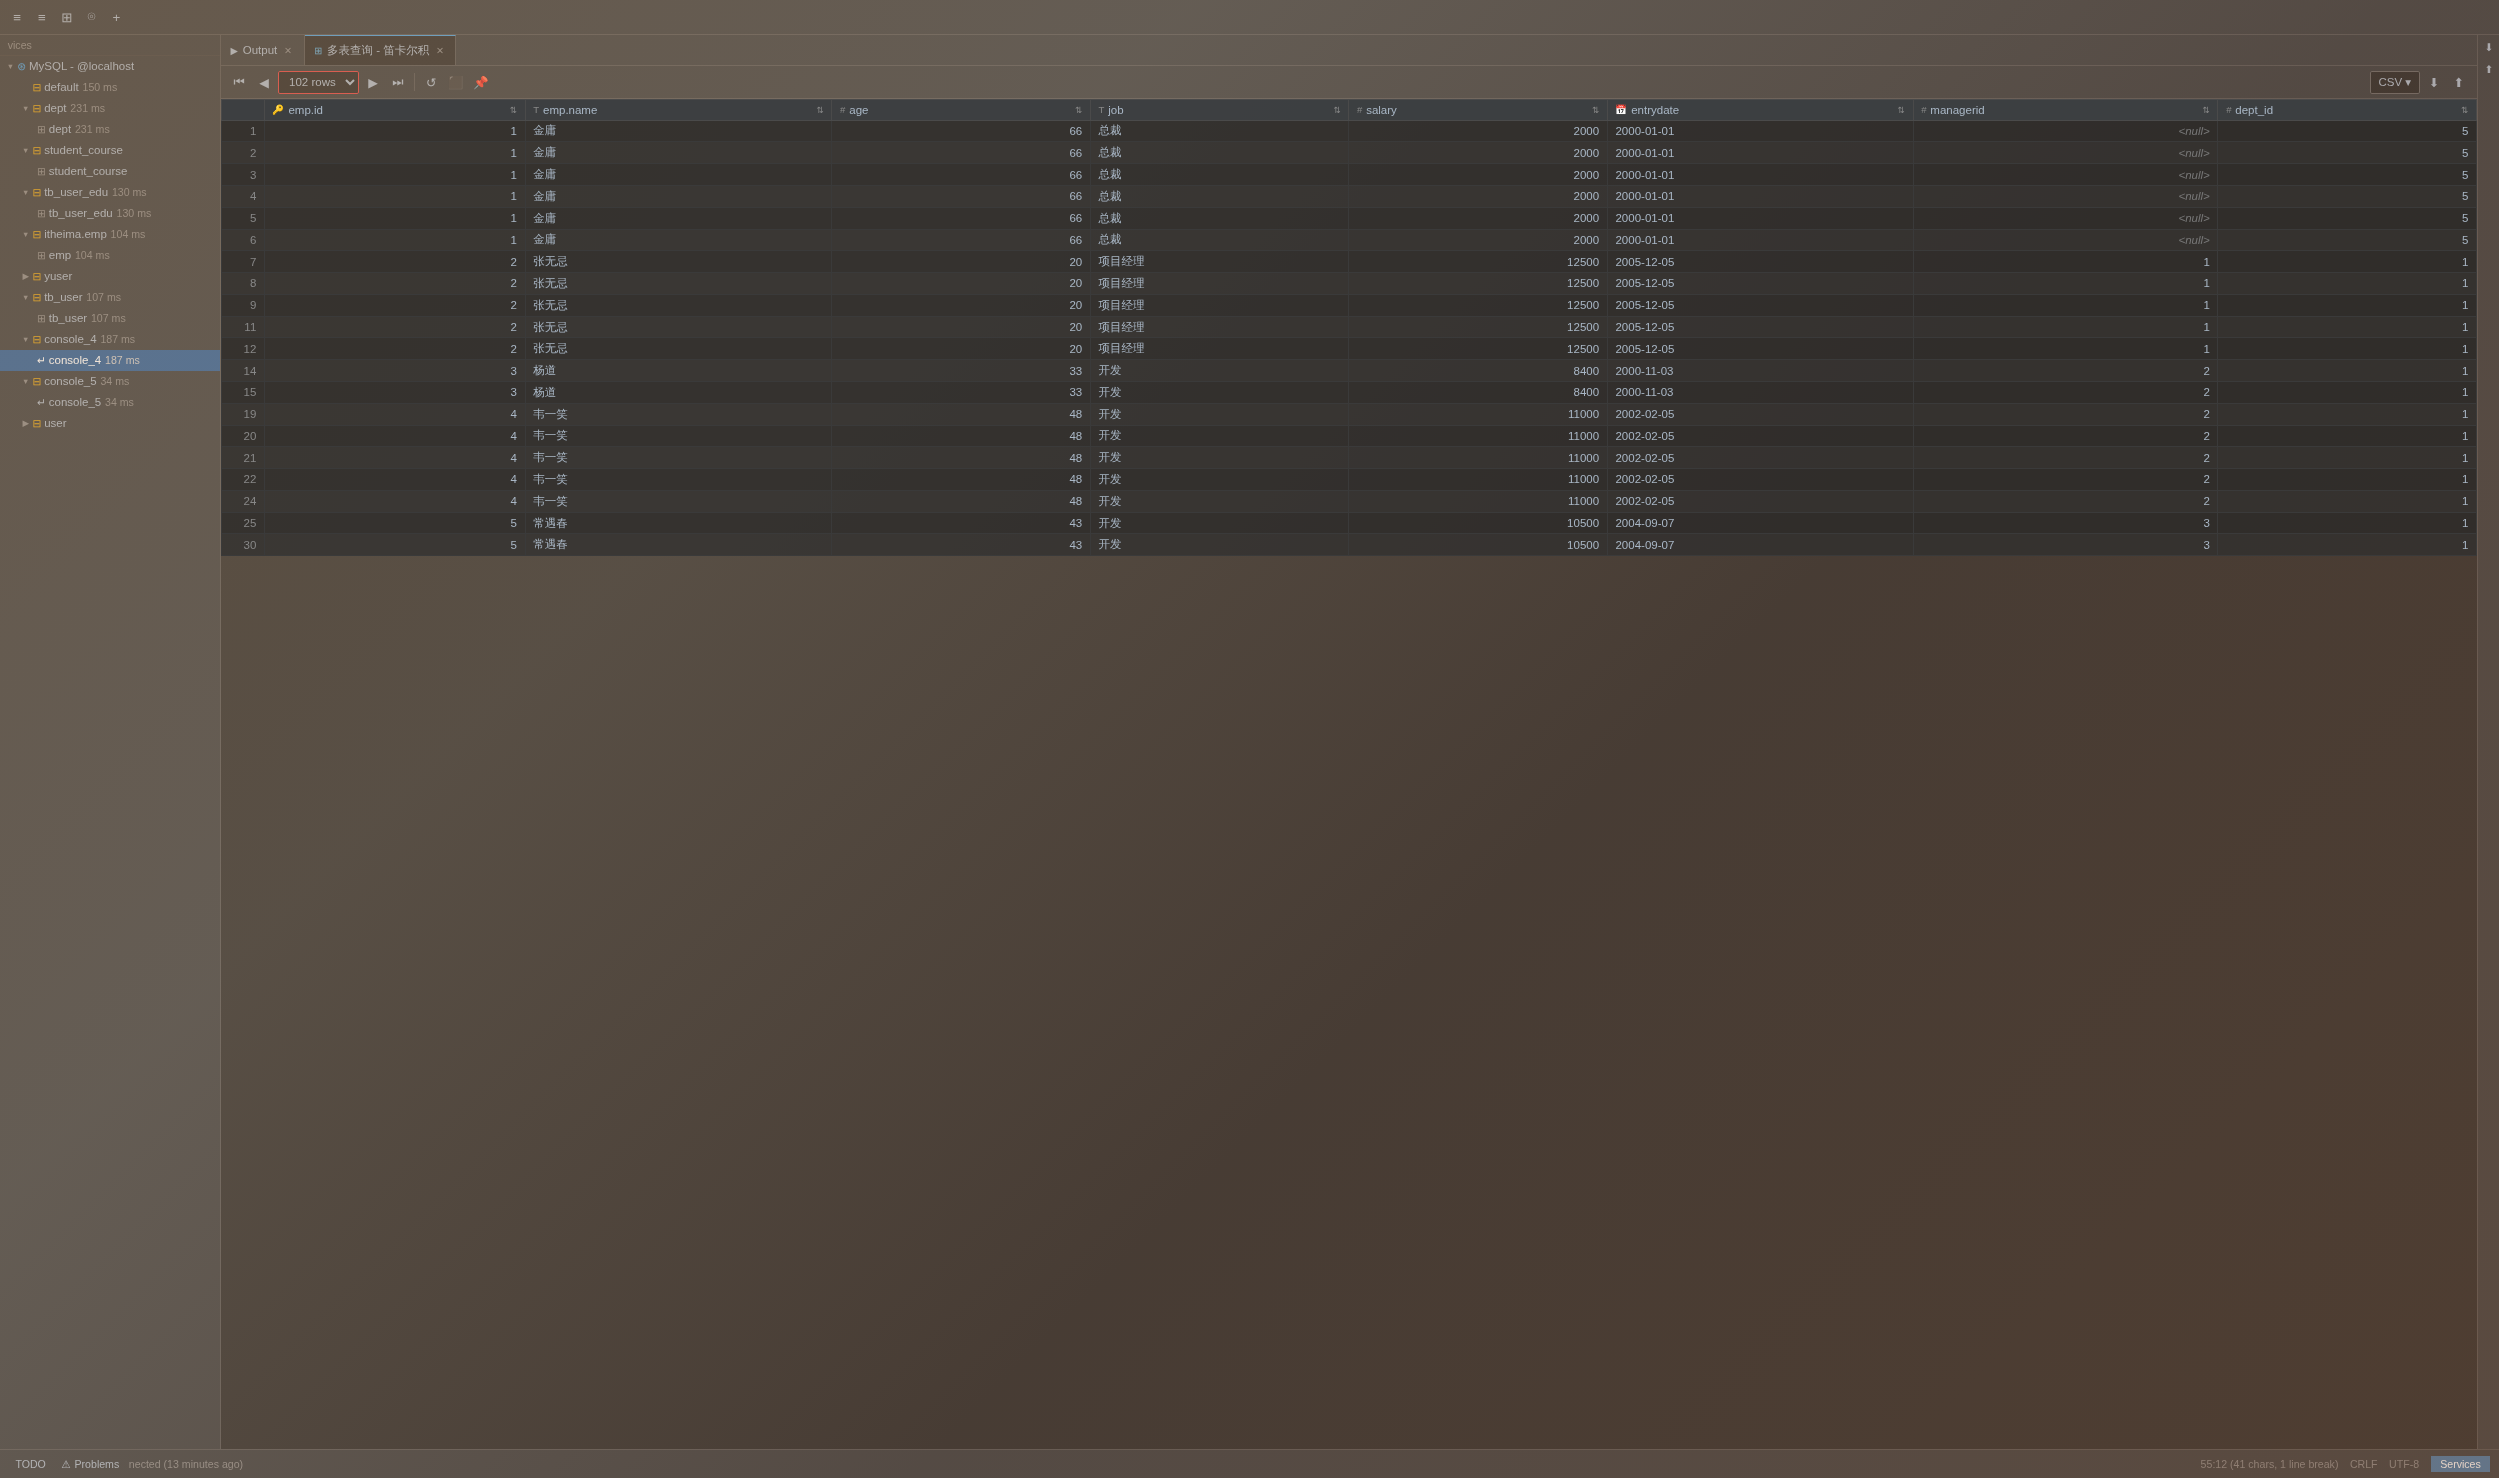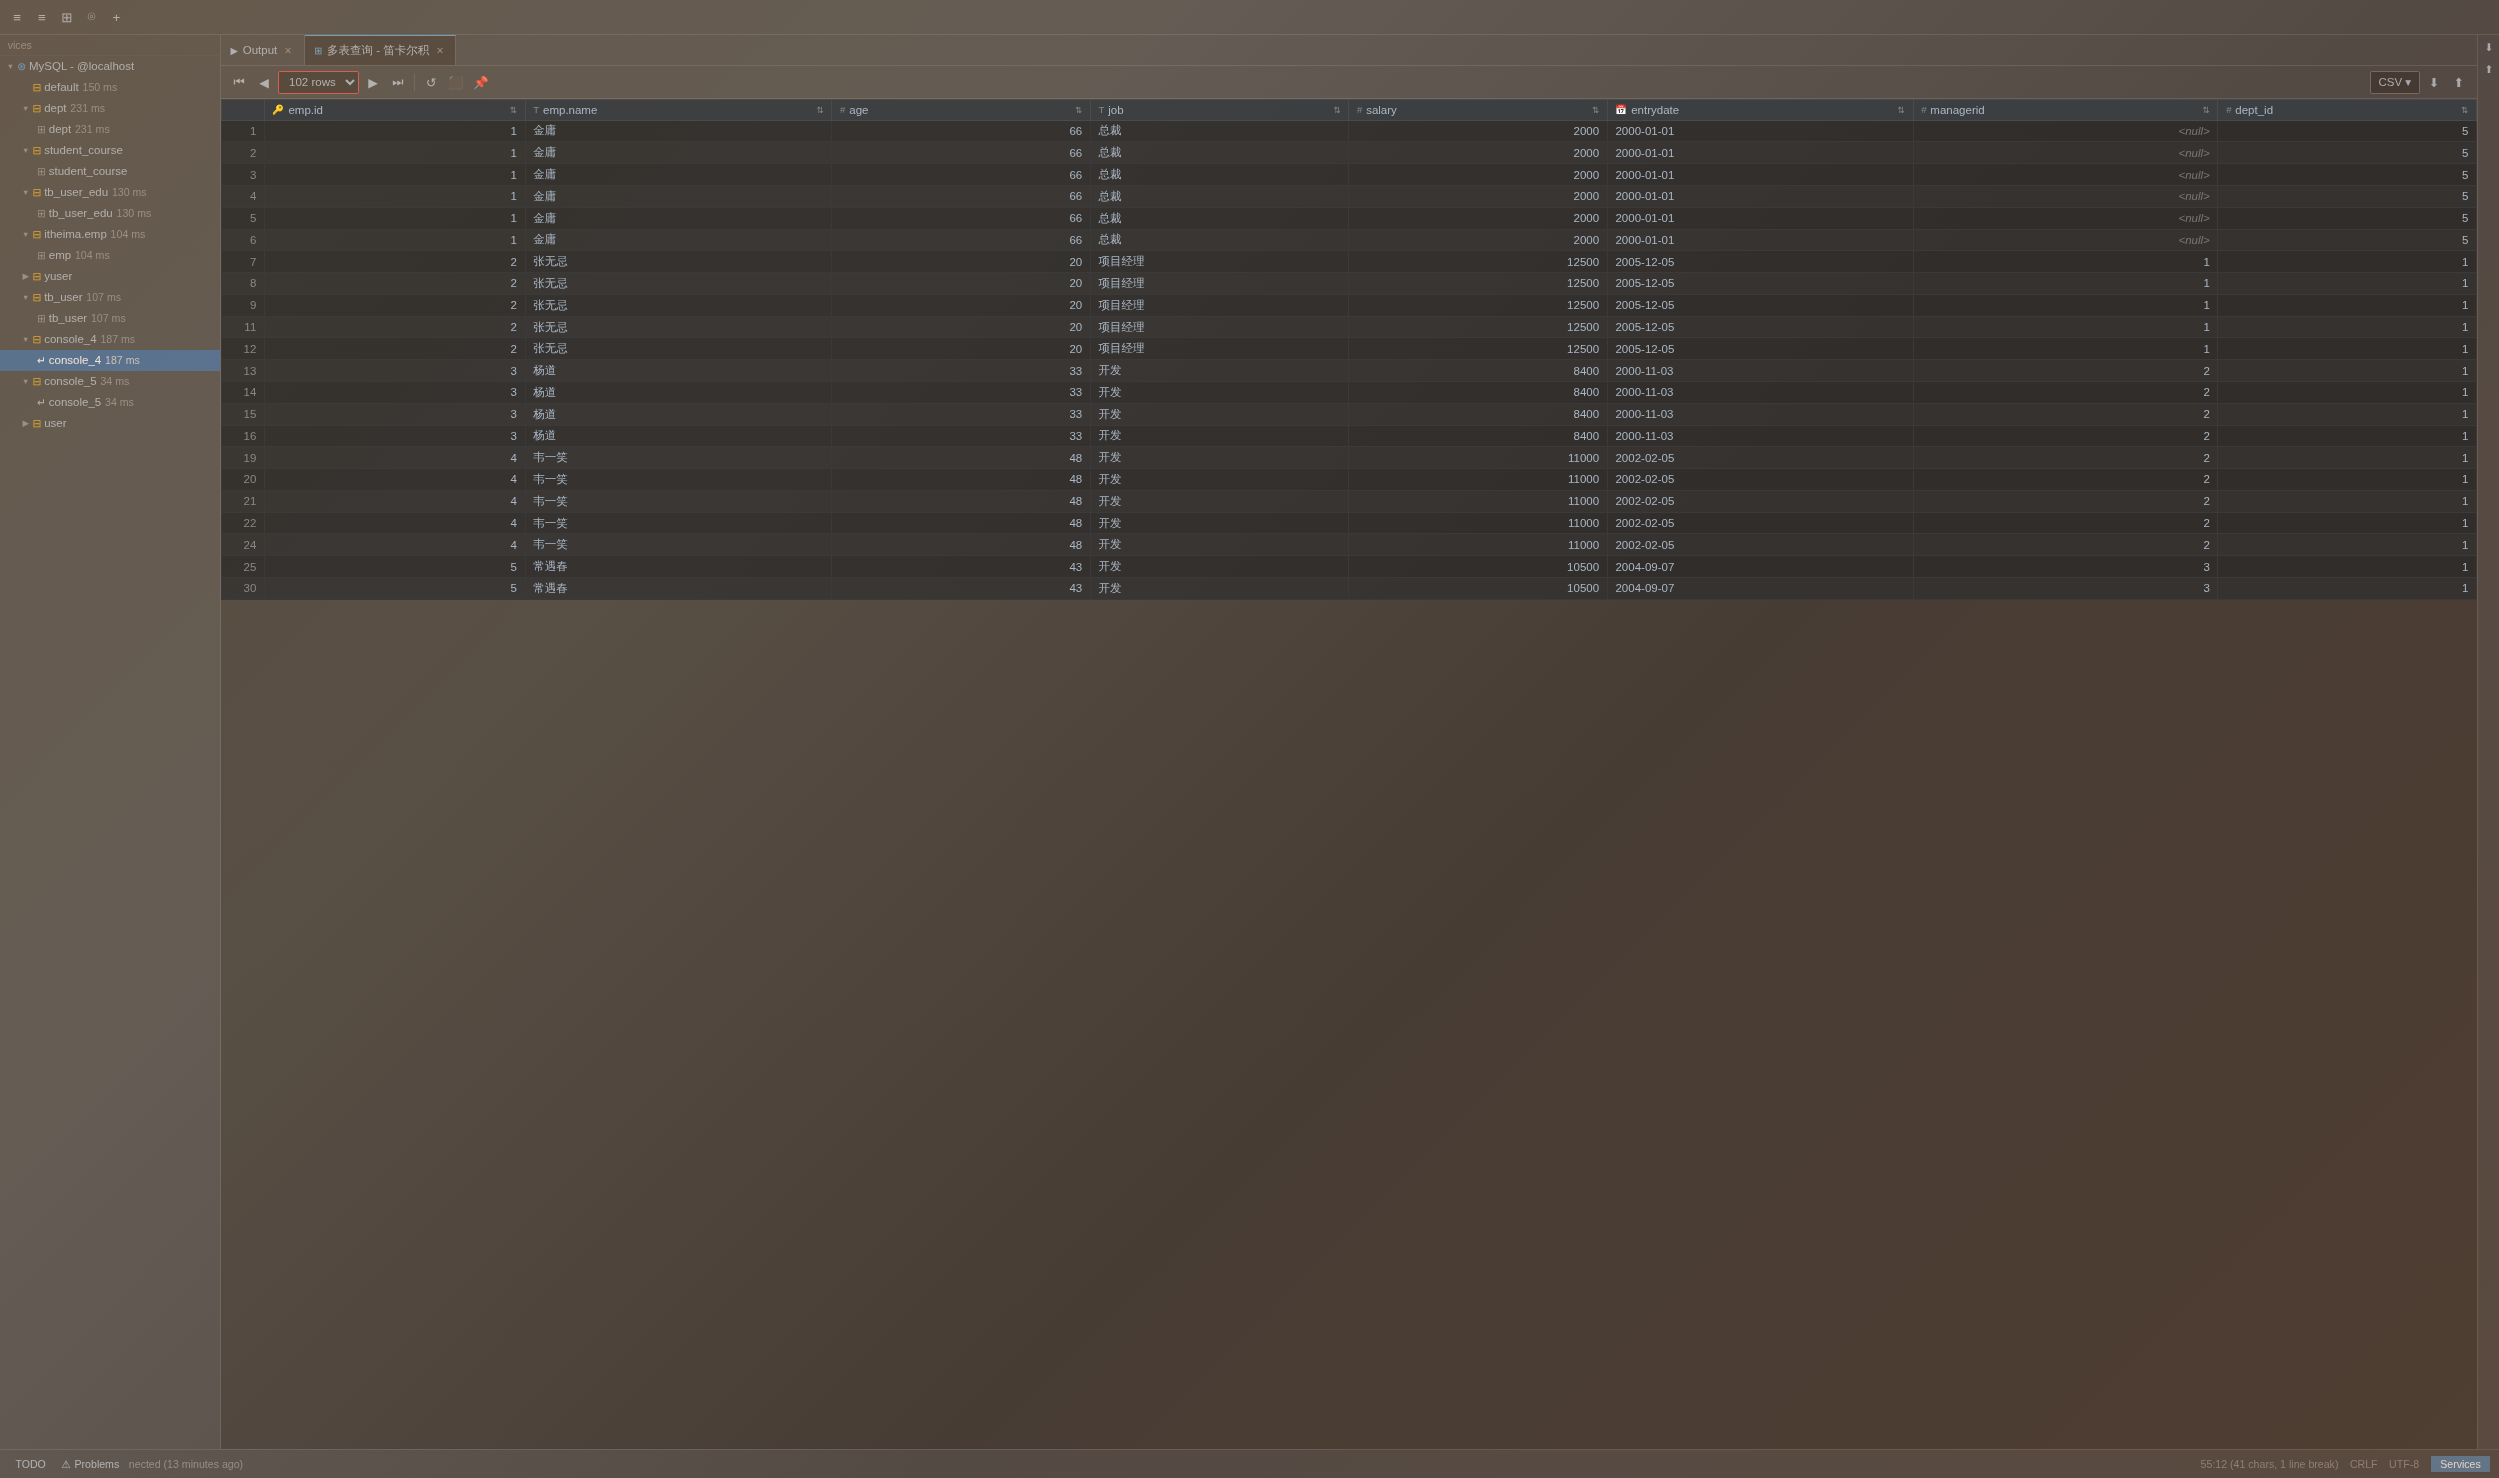--- a/index.html
+++ b/index.html
@@ -664,54 +664,32 @@
                   <td>2</td>
                   <td class="text-cell">张无忌</td>
                   <td>20</td>
                   <td class="text-cell">项目经理</td>
                   <td>12500</td>
                   <td class="text-cell">2005-12-05</td>
                   <td>1</td>
                   <td>1</td>
                 </tr>
                 <tr>
-                  <td class="num-row row-num-col">13</td>
-                  <td>3</td>
-                  <td class="text-cell">杨道</td>
-                  <td>33</td>
-                  <td class="text-cell">开发</td>
-                  <td>8400</td>
-                  <td class="text-cell">2000-11-03</td>
-                  <td>2</td>
-                  <td>1</td>
-                </tr>
-                <tr>
                   <td class="num-row row-num-col">14</td>
                   <td>3</td>
                   <td class="text-cell">杨道</td>
                   <td>33</td>
                   <td class="text-cell">开发</td>
                   <td>8400</td>
                   <td class="text-cell">2000-11-03</td>
                   <td>2</td>
                   <td>1</td>
                 </tr>
                 <tr>
                   <td class="num-row row-num-col">15</td>
-                  <td>3</td>
-                  <td class="text-cell">杨道</td>
-                  <td>33</td>
-                  <td class="text-cell">开发</td>
-                  <td>8400</td>
-                  <td class="text-cell">2000-11-03</td>
-                  <td>2</td>
-                  <td>1</td>
-                </tr>
-                <tr>
-                  <td class="num-row row-num-col">16</td>
                   <td>3</td>
                   <td class="text-cell">杨道</td>
                   <td>33</td>
                   <td class="text-cell">开发</td>
                   <td>8400</td>
                   <td class="text-cell">2000-11-03</td>
                   <td>2</td>
                   <td>1</td>
                 </tr>
                 <tr>

